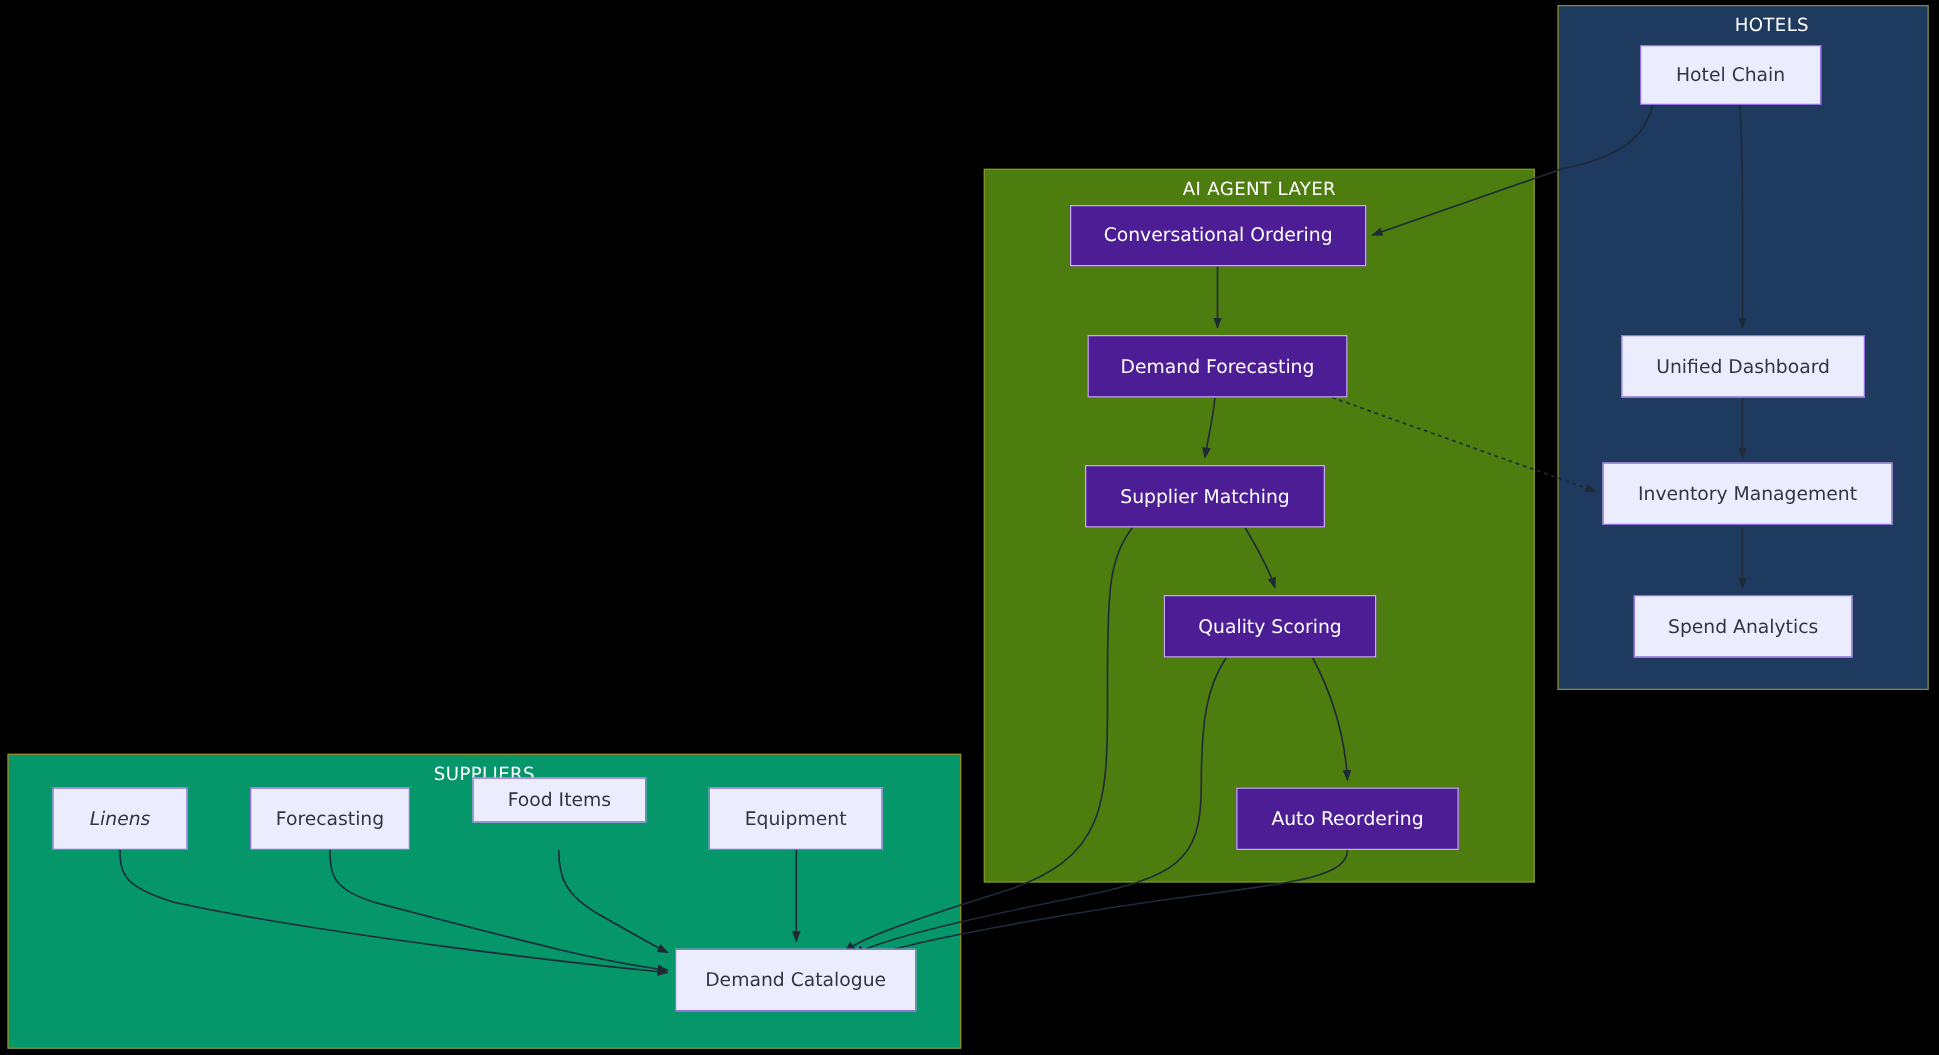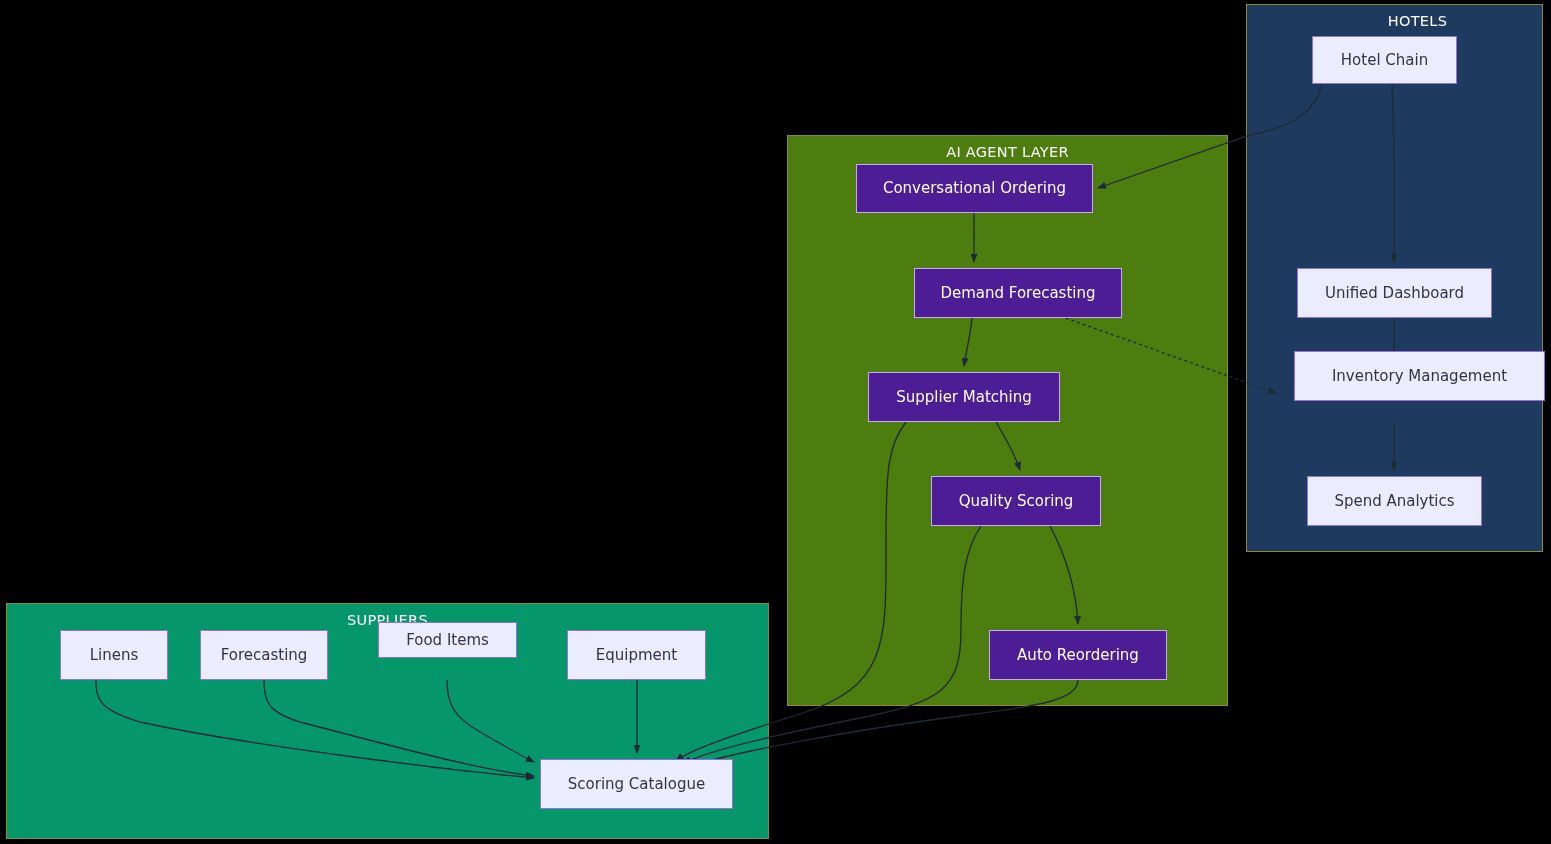--- a/index.html
+++ b/index.html
@@ -109,50 +109,50 @@
         <path d="M637,680 L637,753" marker-end="url(#arrowhead)"></path>
       </g>
   </svg>
 
   <div class="node node-light" style="left: 1312px; top: 36px; width: 145px; height: 48px;">
     <span>Hotel Chain</span>
   </div>
   <div class="node node-light" style="left: 1297px; top: 268px; width: 195px; height: 50px;">
     <span>Unified Dashboard</span>
   </div>
-  <div class="node node-light" style="left: 1282px; top: 351px; width: 251px; height: 50px; margin-left: 12px;">
+  <div class="node node-light" style="left: 1282px; top: 370px; width: 232px; height: 50px;">
     <span>Inventory Management</span>
   </div>
   <div class="node node-light" style="left: 1307px; top: 476px; width: 175px; height: 50px;">
     <span>Spend Analytics</span>
   </div>
   <div class="node node-purple" style="left: 856px; top: 164px; width: 237px; height: 49px;">
     <span>Conversational Ordering</span>
   </div>
-  <div class="node node-purple" style="left: 870px; top: 268px; width: 208px; height: 50px; margin-left: 44px;">
+  <div class="node node-purple" style="left: 870px; top: 268px; width: 208px; height: 50px;">
     <span>Demand Forecasting</span>
   </div>
   <div class="node node-purple" style="left: 868px; top: 372px; width: 192px; height: 50px;">
     <span>Supplier Matching</span>
   </div>
   <div class="node node-purple" style="left: 931px; top: 476px; width: 170px; height: 50px;">
     <span>Quality Scoring</span>
   </div>
   <div class="node node-purple" style="left: 989px; top: 630px; width: 178px; height: 50px;">
     <span>Auto Reordering</span>
   </div>
-  <div class="node node-light" style="left: 60px; top: 630px; width: 108px; height: 50px;">
+  <div class="node node-light" style="left: 42px; top: 630px; width: 108px; height: 50px; font-style: italic;">
     <span>Linens</span>
   </div>
   <div class="node node-light" style="left: 200px; top: 630px; width: 128px; height: 50px;">
     <span>Forecasting</span>
   </div>
   <div class="node node-light" style="left: 378px; top: 622px; width: 139px; height: 36px;">
     <span>Food Items</span>
   </div>
   <div class="node node-light" style="left: 567px; top: 630px; width: 139px; height: 50px;">
     <span>Equipment</span>
   </div>
   <div class="node node-light" style="left: 540px; top: 759px; width: 193px; height: 50px;">
-    <span>Scoring Catalogue</span>
+    <span>Demand Catalogue</span>
   </div>
 
 </div>
 
 </body></html>

